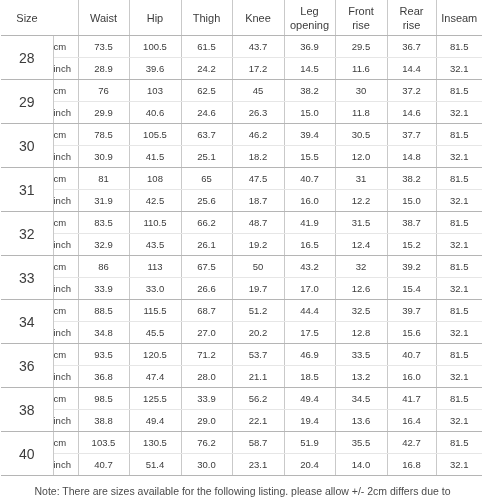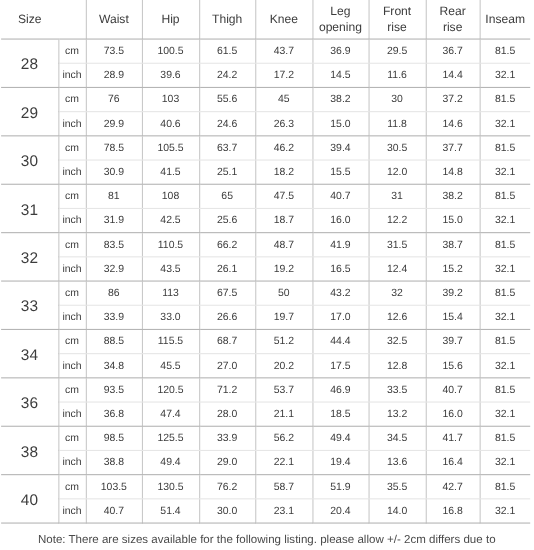--- a/index.html
+++ b/index.html
@@ -62,21 +62,21 @@
     font-size: 14px;
     text-align: center;
     vertical-align: middle;
     border-right: 1px solid #c9c9c9;
     border-bottom: 1px solid #b5b5b5;
     color: #3c3c3c;
     padding: 0;
   }
   td.unit-cell {
     font-size: 9.5px;
-    text-align: center;
+    text-align: left;
     vertical-align: middle;
     border-right: 1px solid #c9c9c9;
     color: #3c3c3c;
     height: 21px;
     padding: 0;
   }
   td.val-cell {
     font-size: 9.5px;
     text-align: center;
     vertical-align: middle;
@@ -160,21 +160,21 @@
           <td class="val-cell">14.5</td>
           <td class="val-cell">11.6</td>
           <td class="val-cell">14.4</td>
           <td class="val-cell last">32.1</td>
         </tr>
         <tr class="row-cm">
           <td class="size-cell" rowspan="2">29</td>
           <td class="unit-cell">cm</td>
           <td class="val-cell">76</td>
           <td class="val-cell">103</td>
-          <td class="val-cell">55.6</td>
+          <td class="val-cell">62.5</td>
           <td class="val-cell">45</td>
           <td class="val-cell">38.2</td>
           <td class="val-cell">30</td>
           <td class="val-cell">37.2</td>
           <td class="val-cell last">81.5</td>
         </tr>
         <tr class="row-inch">
           <td class="unit-cell">inch</td>
           <td class="val-cell">29.9</td>
           <td class="val-cell">40.6</td>

